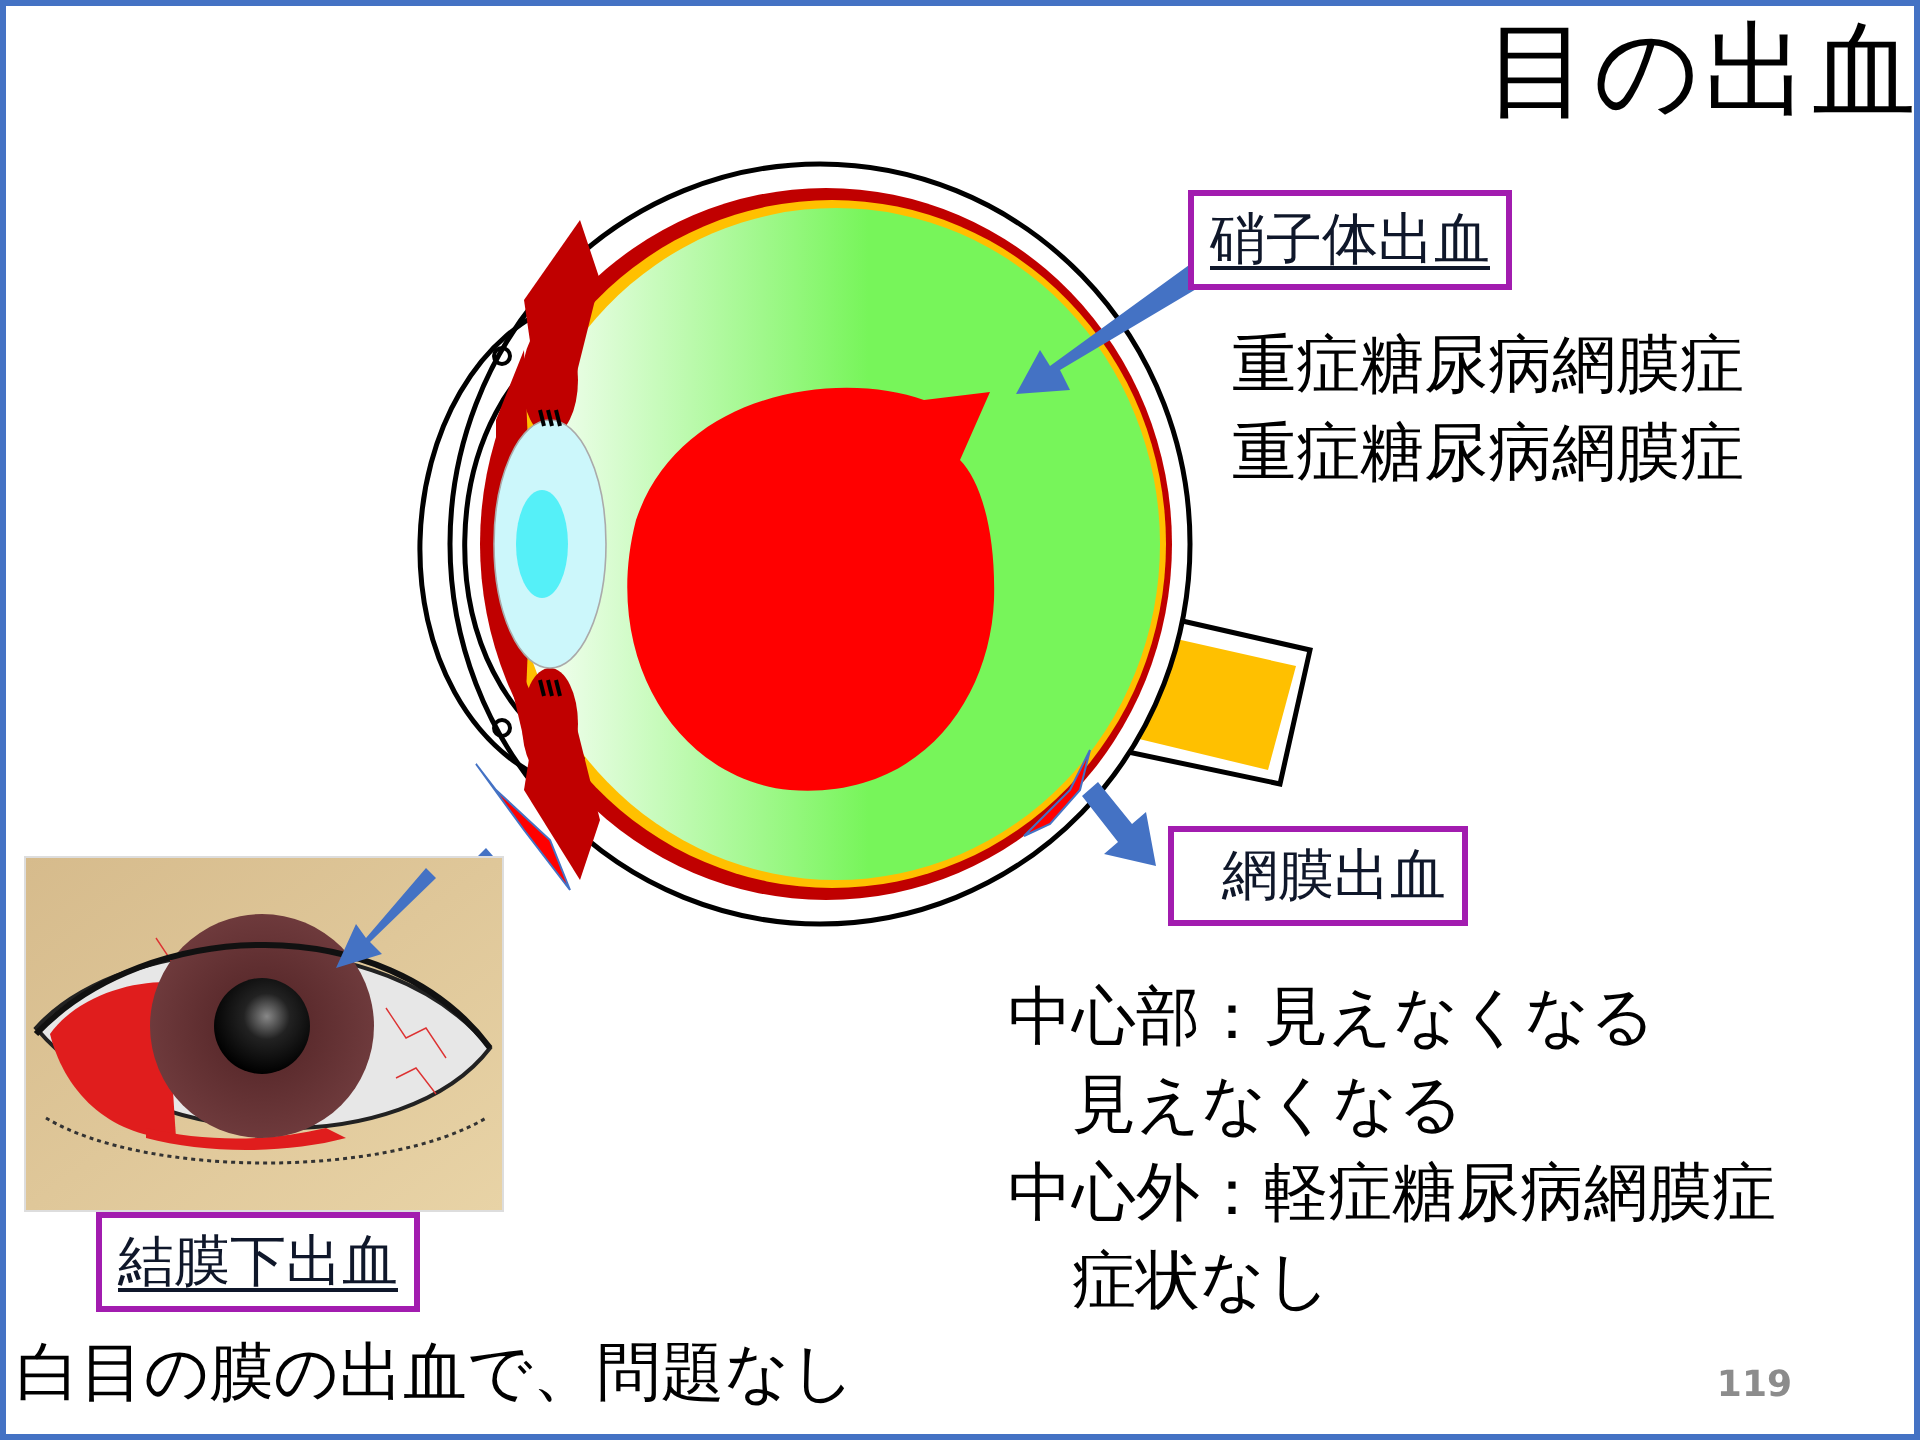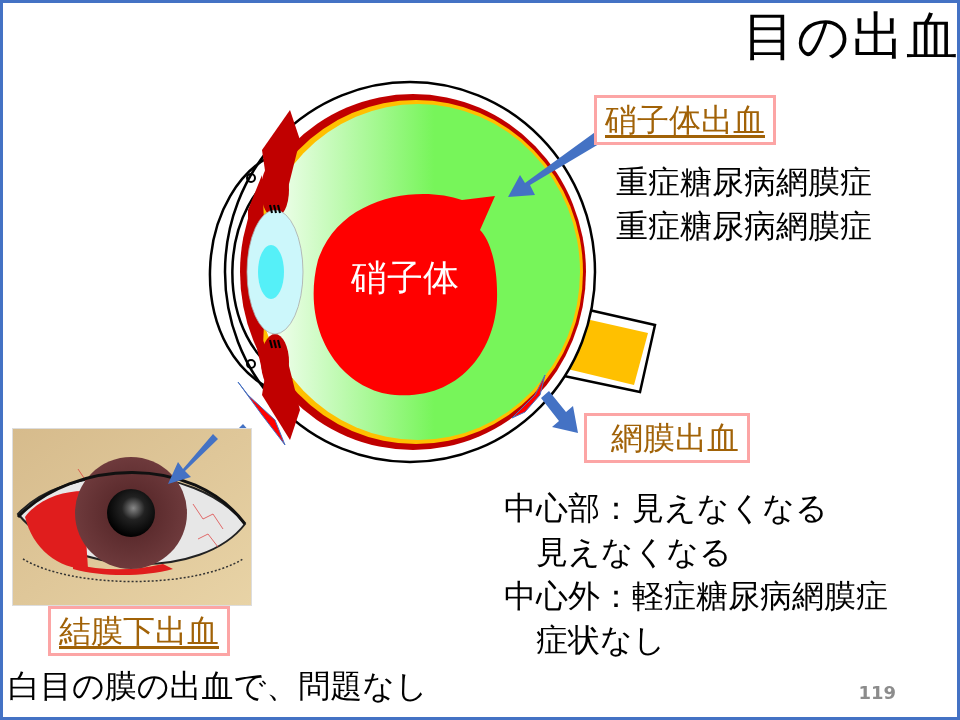--- a/index.html
+++ b/index.html
@@ -3,22 +3,22 @@
 <meta charset="utf-8">
 <style>
   html, body { margin: 0; padding: 0; }
   body { width: 960px; height: 720px; position: relative; overflow: hidden; background: #ffffff;
          font-family: "DejaVu Sans", "Liberation Sans", sans-serif; }
   .frame { position: absolute; left: 0; top: 0; width: 954px; height: 714px;
            border: 3px solid #4472c4; background: #fff; }
   .title { position: absolute; left: 0; width: 960px; top: 4px; text-align: right;
            font-size: 52px; color: #000; letter-spacing: 2px; line-height: 64px; }
   .diagram { position: absolute; left: 0; top: 0; width: 960px; height: 720px; }
-  .label-box { position: absolute; border: 3px solid #fca5a5; background: #fff;
-               color: #a16207; font-size: 32px; line-height: 40px; padding: 2px 8px; white-space: nowrap; }
+  .label-box { position: absolute; border: 3px solid #a21caf; background: #fff;
+               color: #0f172a; font-size: 28px; line-height: 40px; padding: 2px 8px; white-space: nowrap; }
   .label-box.ul span { text-decoration: underline; text-underline-offset: 4px; }
   .text { position: absolute; color: #000; font-size: 32px; line-height: 44px; white-space: nowrap; }
   .bubble-text { position: absolute; color: #fff; font-size: 36px; line-height: 52px;
                  text-align: center; white-space: nowrap; }
   .page-num { position: absolute; right: 64px; top: 682px; font-size: 18px; color: #8c8c8c; font-weight: bold; }
   .photo { position: absolute; left: 12px; top: 428px; width: 238px; height: 176px;
            overflow: hidden; border: 1px solid #ddd; }
 </style>
 </head>
 <body>
@@ -92,21 +92,20 @@
 
     <path d="M598 130 L604 141 L530 185 L535 195 L508 197 L520 175 L525 183 Z"></path>
 
     <path d="M541 398 L549 391 L566 412 L573 406 L578 433 L552 427 L559 421 Z"></path>
 
     <path d="M243 424 L250 432 L215 462 L222 470 L193 478 L203 452 L209 458 Z"></path>
   </g>
 </svg>
 
 <div class="bubble-text" style="left:330px; top:252px; width:150px;">
-  <div>硝子体</div>
 </div>
 
 <div class="photo">
   <svg width="238" height="176" viewBox="0 0 238 176" xmlns="http://www.w3.org/2000/svg">
     <defs>
       <linearGradient id="skin" x1="0" x2="1" y1="0" y2="1">
         <stop offset="0" stop-color="#d6bb8c"></stop>
         <stop offset="1" stop-color="#e8d3a6"></stop>
       </linearGradient>
       <radialGradient id="iris2" cx="0.5" cy="0.5" r="0.5">

